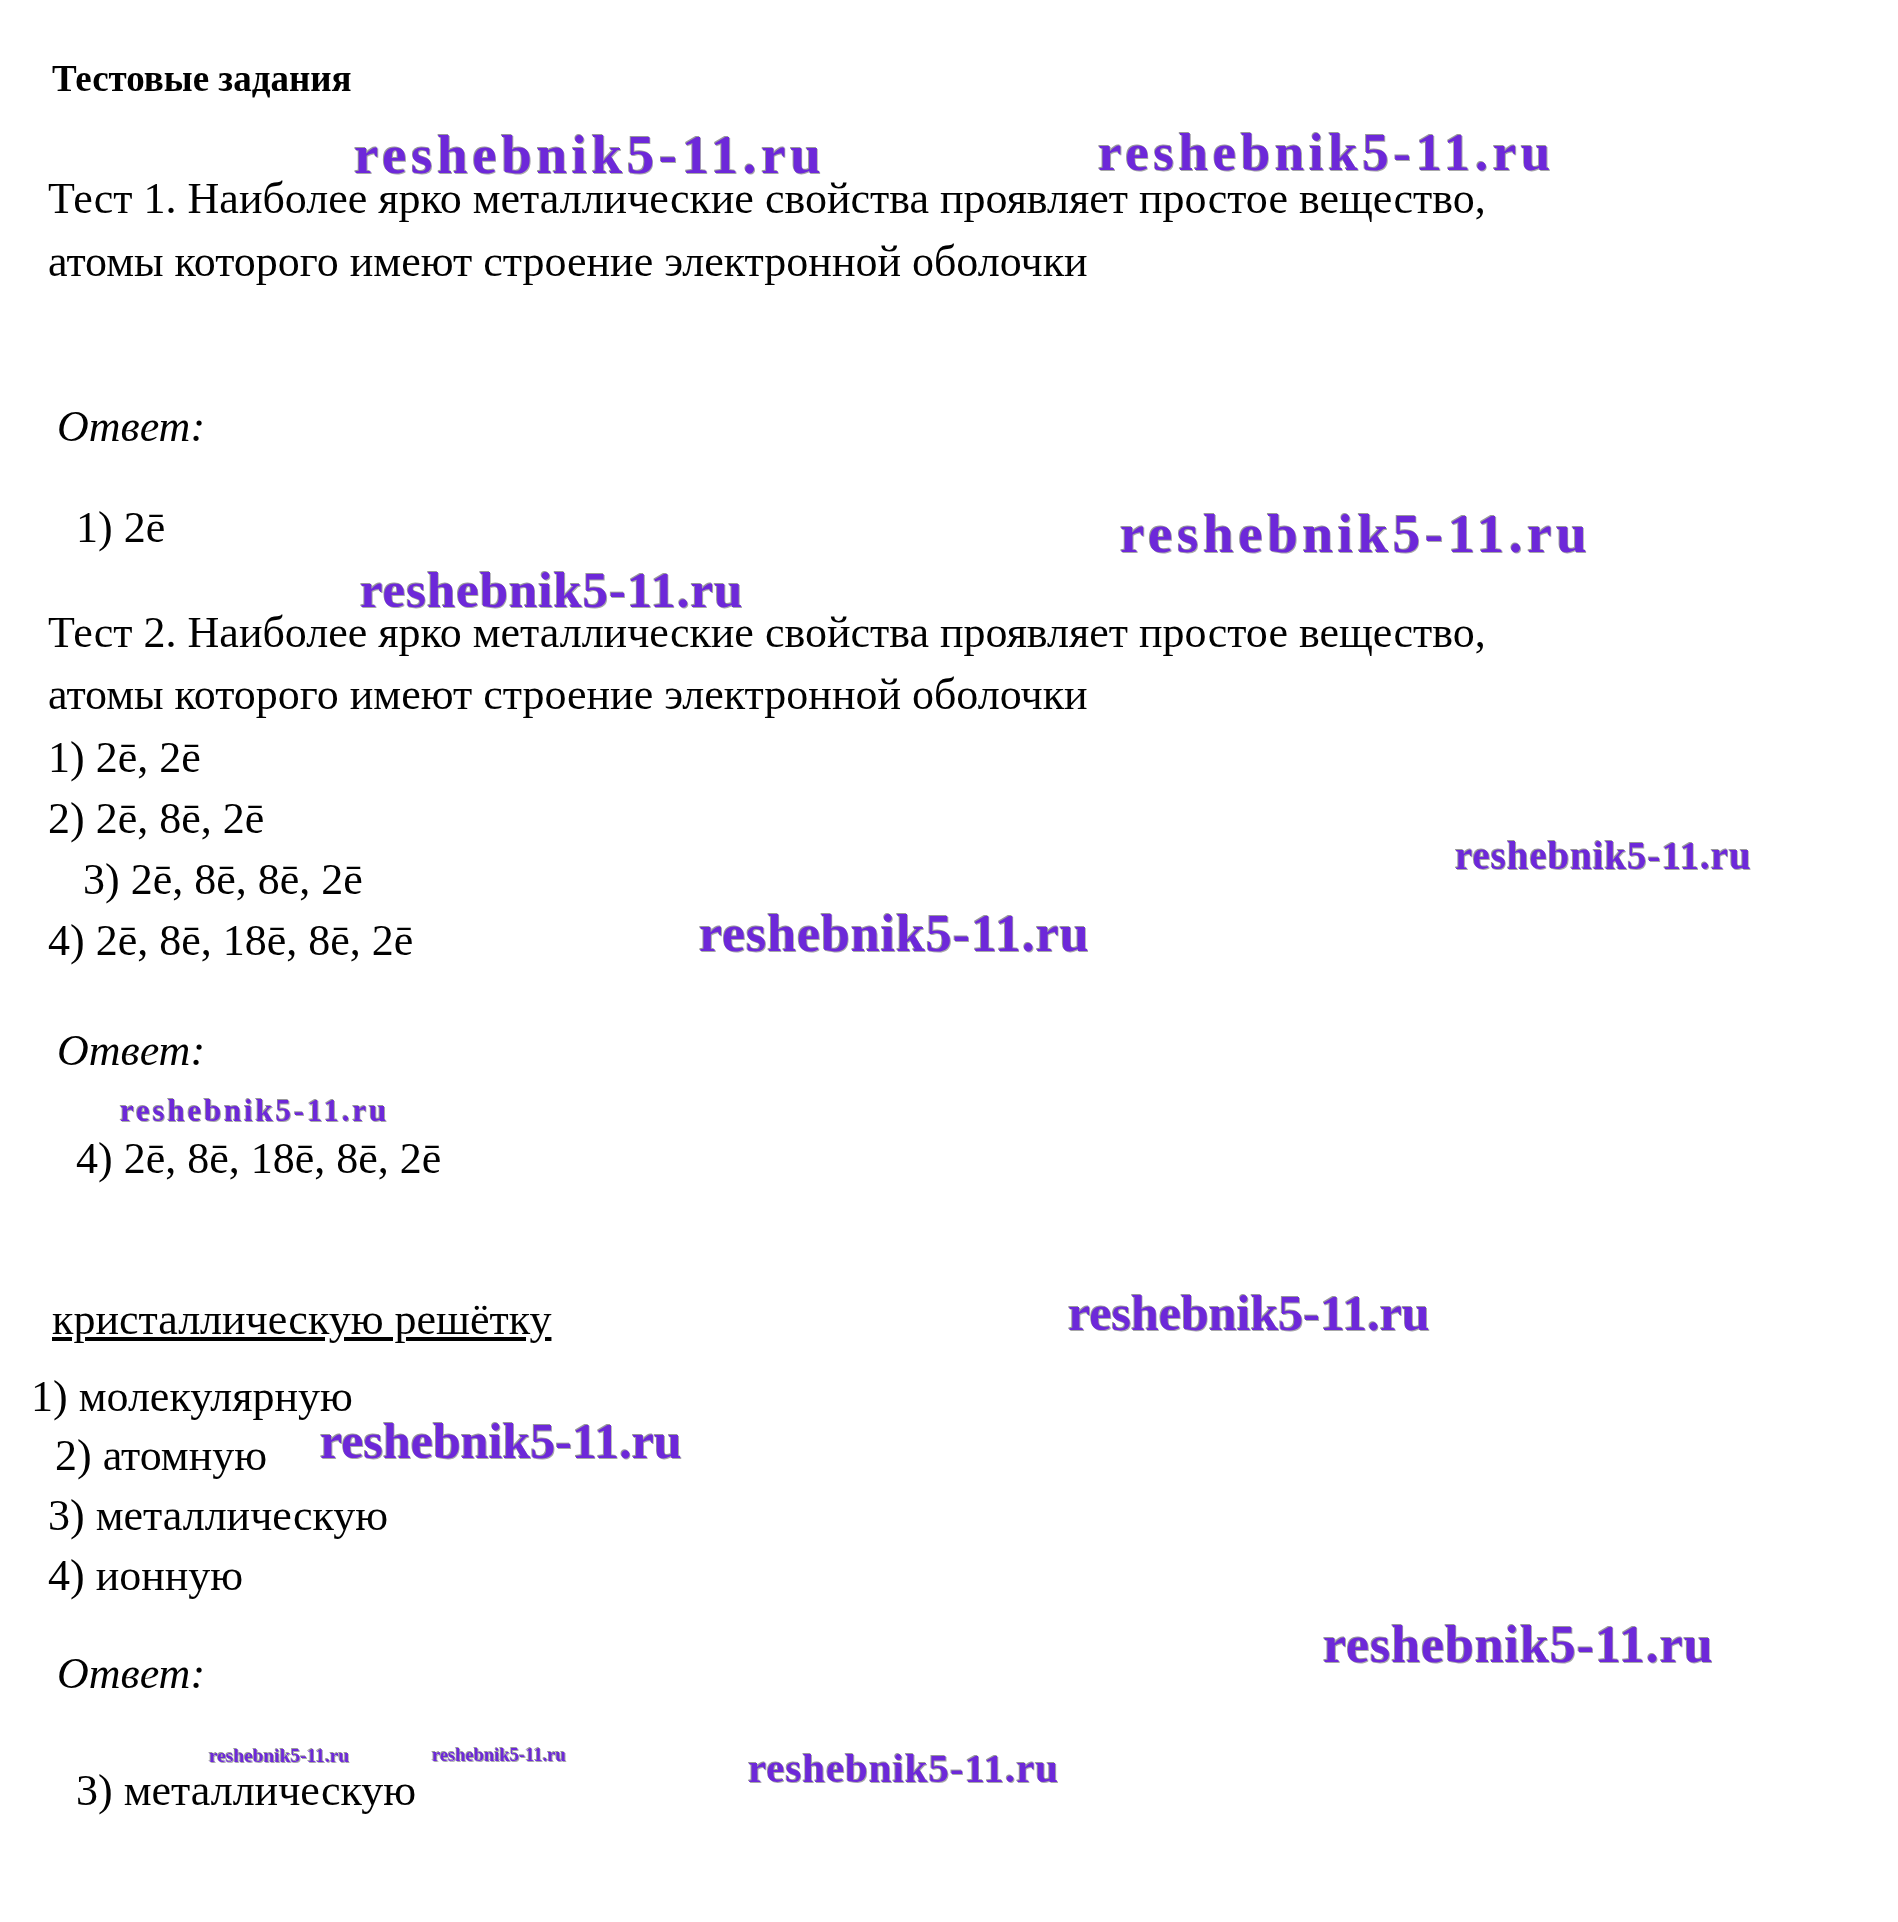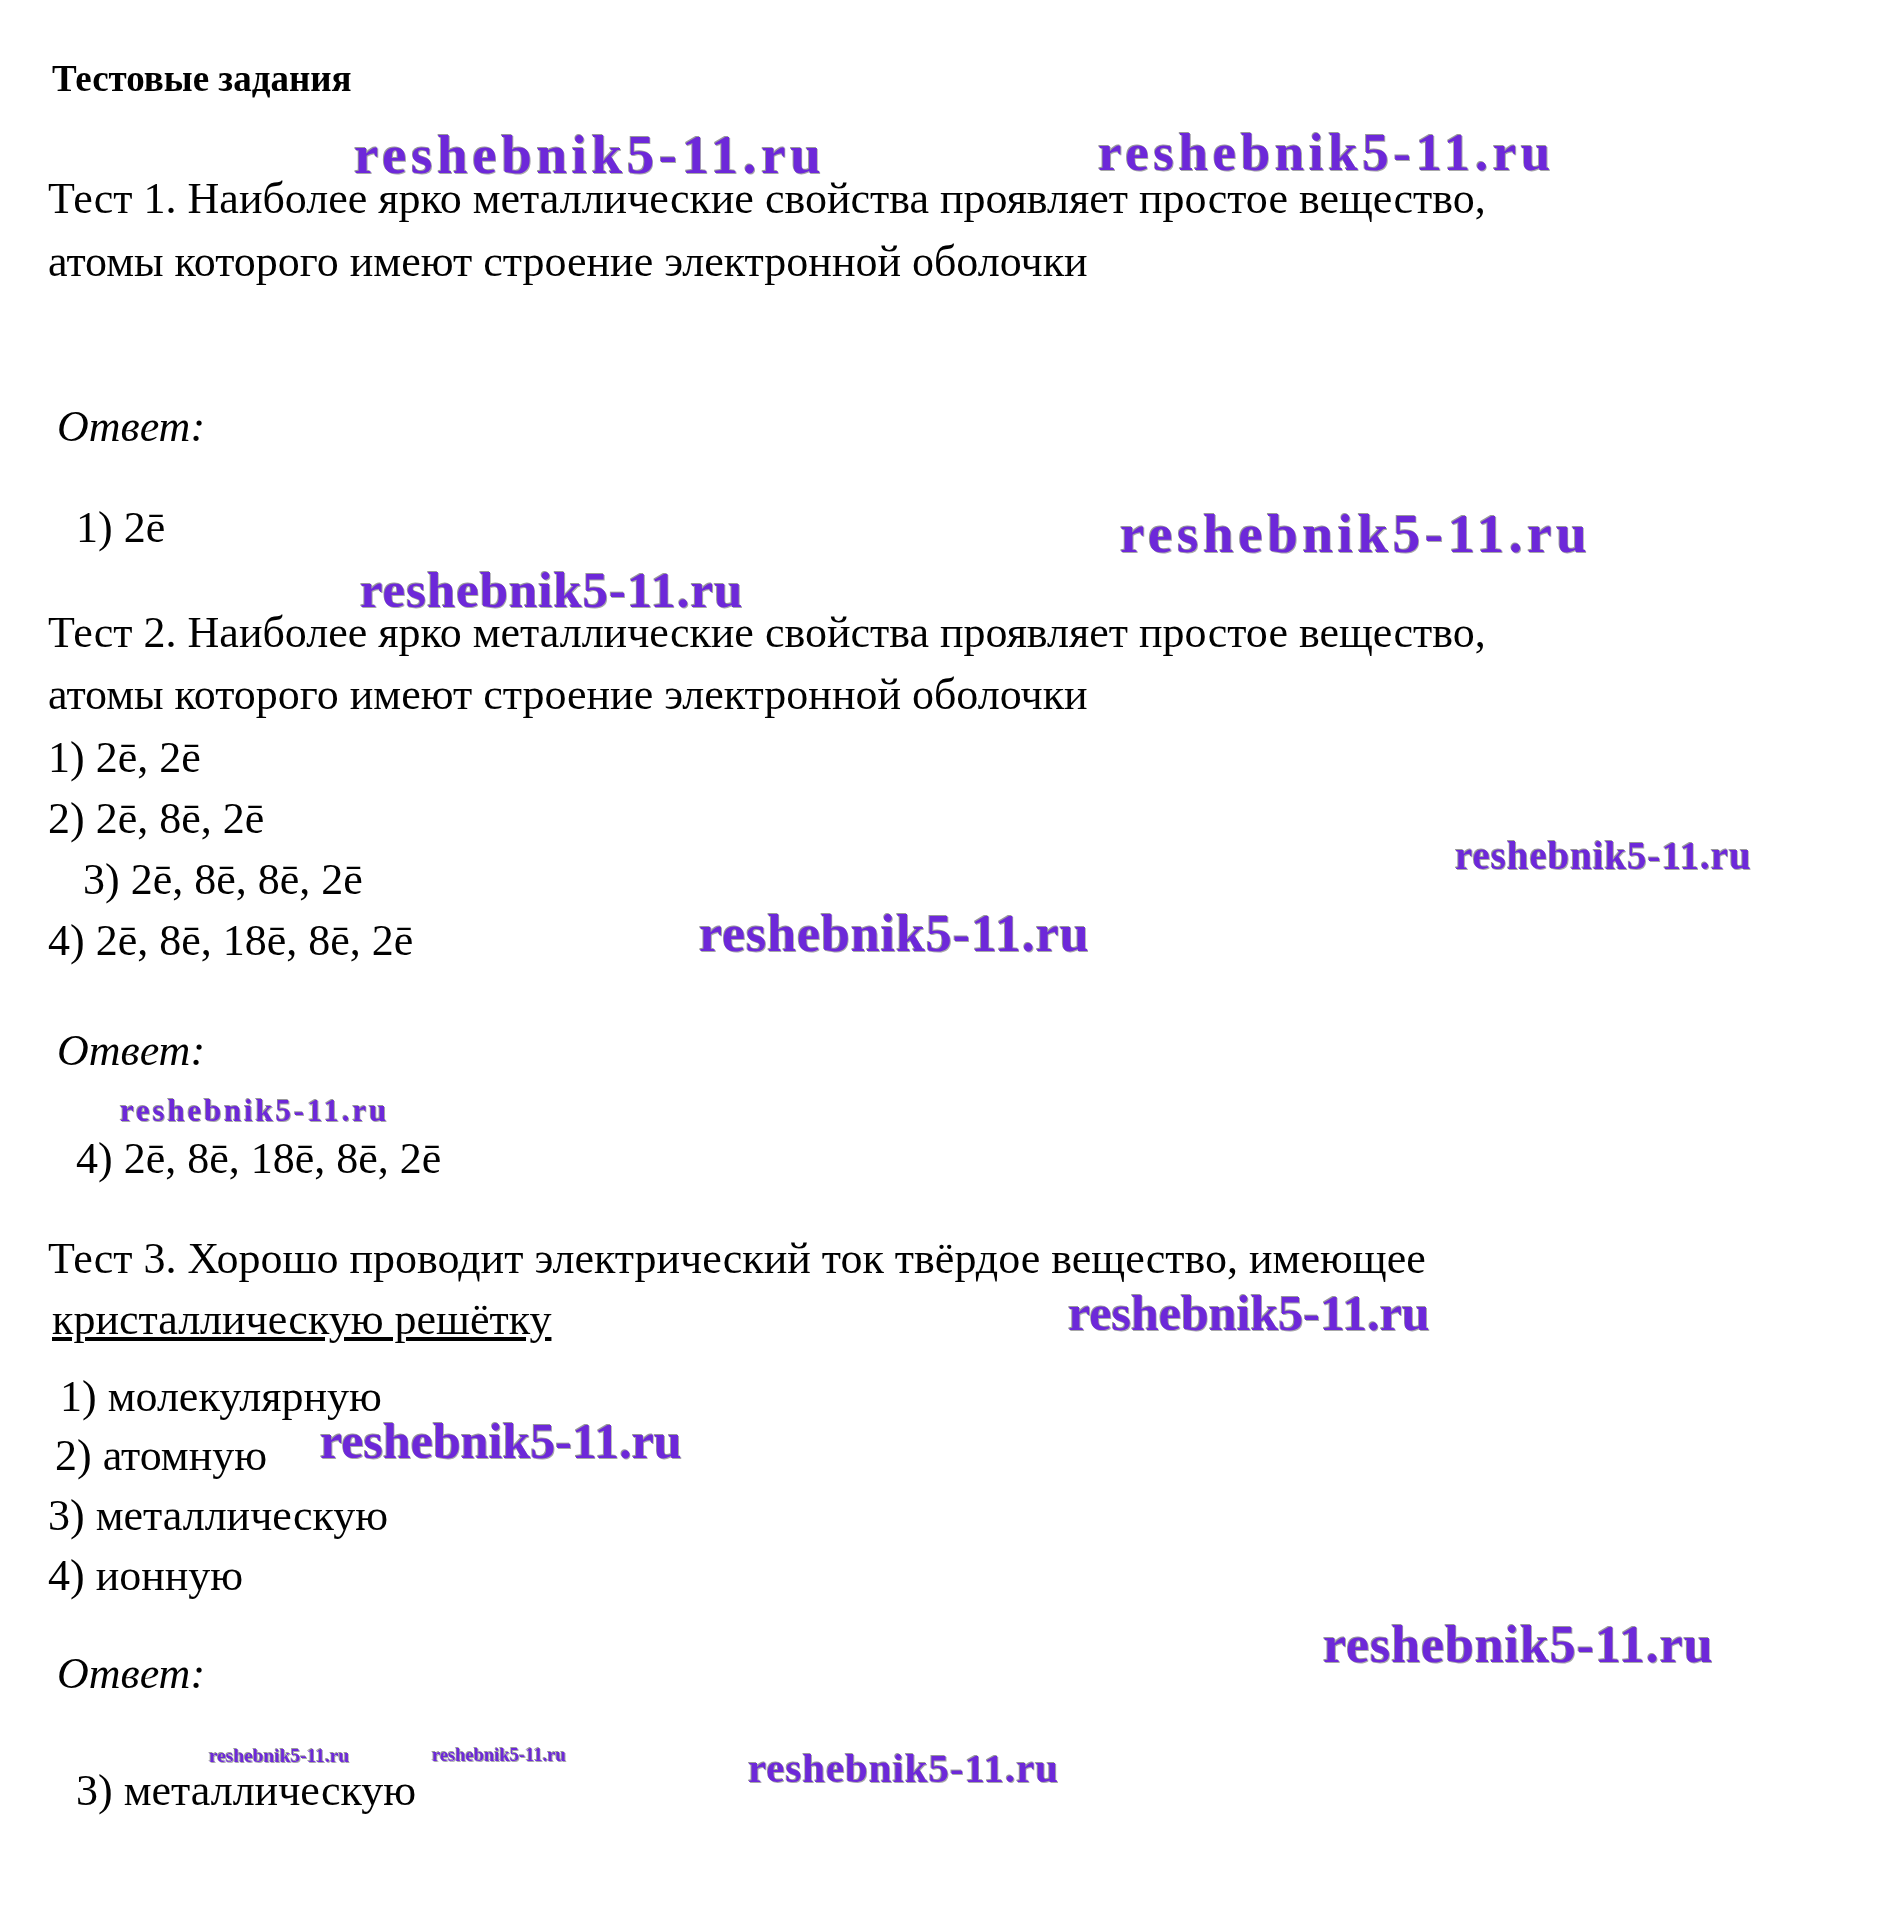--- a/index.html
+++ b/index.html
@@ -84,23 +84,22 @@
 
   <div class="txt" style="left:48px; top:609px;">Тест 2. Наиболее ярко металлические свойства проявляет простое вещество,</div>
   <div class="txt" style="left:48px; top:671px;">атомы которого имеют строение электронной оболочки</div>
   <div class="txt" style="left:48px; top:734px;">1) 2ē, 2ē</div>
   <div class="txt" style="left:48px; top:795px;">2) 2ē, 8ē, 2ē</div>
   <div class="txt" style="left:48px; top:856px;margin-left:35px;">3) 2ē, 8ē, 8ē, 2ē</div>
   <div class="txt" style="left:48px; top:917px;">4) 2ē, 8ē, 18ē, 8ē, 2ē</div>
   <div class="txt answer-label" style="left:57px; top:1027px;">Ответ:</div>
   <div class="txt" style="left:76px; top:1135px;">4) 2ē, 8ē, 18ē, 8ē, 2ē</div>
 
-  <div class="txt" style="left:48px; top:1235px;">Тест 3. Хорошо проводит электрический ток твёрдое вещество, имеющее</div>
   <div class="txt" style="left:52px; top:1296px;text-decoration:underline;">кристаллическую решётку</div>
-  <div class="txt" style="left:60px; top:1373px;">1) молекулярную</div>
+  <div class="txt" style="left:31px; top:1373px;">1) молекулярную</div>
   <div class="txt" style="left:48px; top:1432px;margin-left:7px;">2) атомную</div>
   <div class="txt" style="left:48px; top:1492px;">3) металлическую</div>
   <div class="txt" style="left:48px; top:1552px;">4) ионную</div>
   <div class="txt answer-label" style="left:57px; top:1650px;">Ответ:</div>
   <div class="txt" style="left:76px; top:1767px;">3) металлическую</div>
 
 </div>
 
 
 </body></html>

